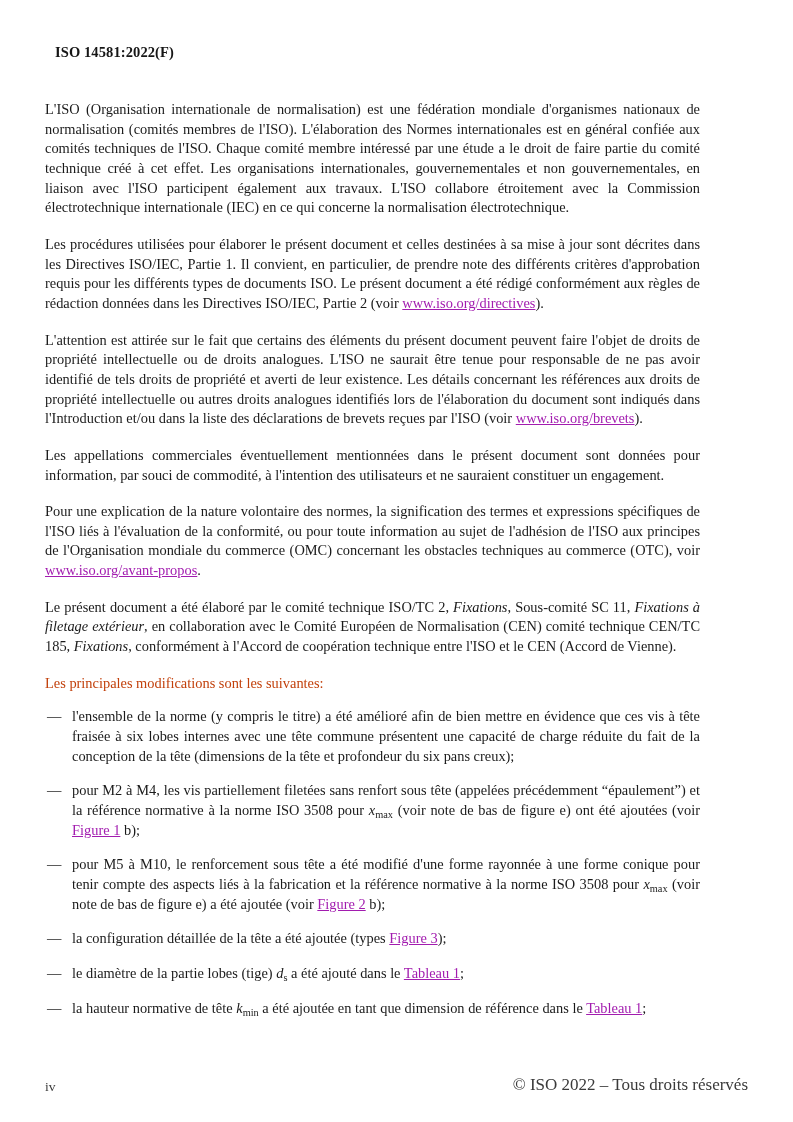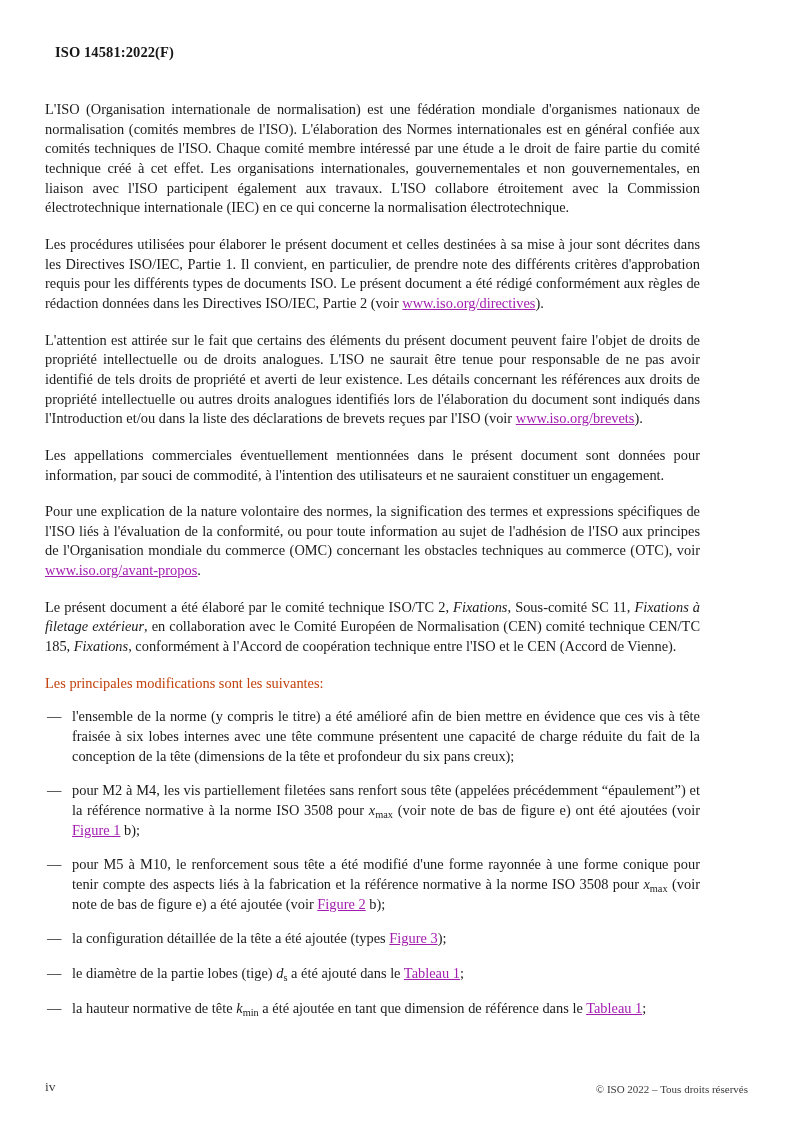--- a/index.html
+++ b/index.html
@@ -116,21 +116,21 @@
     left: 45px;
     right: 45px;
     bottom: 27px;
     display: flex;
     justify-content: space-between;
     align-items: flex-end;
     font-size: 13px;
     color: #3a3a3a;
   }
   .doc-footer .page-no { font-size: 13.5px; }
-  .doc-footer .copyright { font-size: 11px; }
+  .doc-footer .copyright { font-size: 17px; }
 </style>
 </head>
 <body>
 
 <div class="page">
 
   <div class="doc-header">ISO 14581:2022(F)</div>
 
   <div class="content">
 

